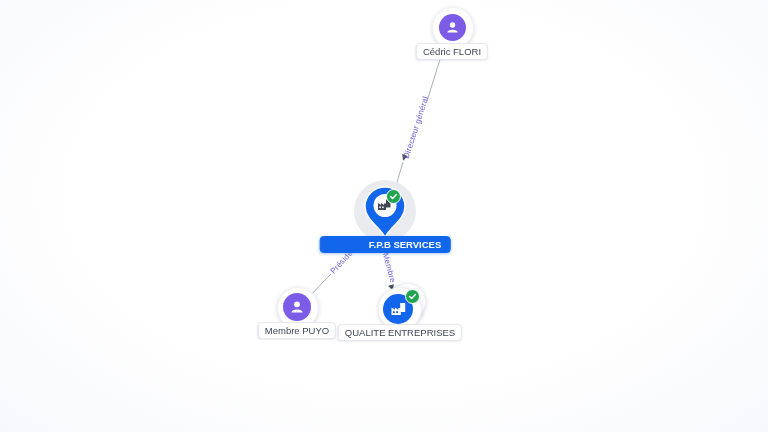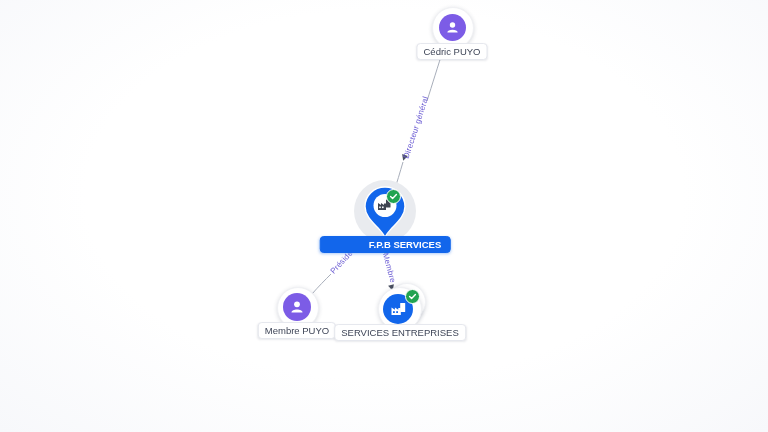--- a/index.html
+++ b/index.html
@@ -74,21 +74,21 @@
   <div class="edge-label" style="left:374px;top:263px;width:30px;text-align:center;transform:rotate(75deg);">Membre</div>
 
   <div class="node">
     <div class="circle-white" style="left:432px;top:7px;width:40px;height:40px;"></div>
     <div class="circle-inner" style="left:438.5px;top:13.5px;width:27px;height:27px;background:#7c5ce6;">
       <svg width="15" height="15" viewBox="0 0 15 15">
         <circle cx="7.5" cy="5" r="2.7" fill="#ffffff"></circle>
         <path d="M2.3,12.6 C2.3,8.9 12.7,8.9 12.7,12.6 Z" fill="#ffffff"></path>
       </svg>
     </div>
-    <div class="node-label" style="left:452px;top:43px;">Cédric PUYO</div>
+    <div class="node-label" style="left:452px;top:43px;">Cédric FLORI</div>
   </div>
 
   <div class="node">
     <div class="halo" style="left:354px;top:180px;width:62px;height:62px;"></div>
     <div class="pin" style="left:364px;top:186px;">
       <svg width="42" height="52" viewBox="0 0 42 52">
         <path d="M21 1 C32 1 41 9.5 41 20.5 C41 29.8 33.2 36.3 26.7 43.4 C24.2 46.2 22.3 48.7 21 51 C19.7 48.7 17.8 46.2 15.3 43.4 C8.8 36.3 1 29.8 1 20.5 C1 9.5 10 1 21 1 Z" fill="#1266eb" stroke="#ffffff" stroke-width="1.4"></path>
         <circle cx="21" cy="19.5" r="11.5" fill="#ffffff"></circle>
         <g fill="#3f4551">
           <rect x="22" y="13.5" width="4.5" height="8" rx="0.5"></rect>
@@ -128,16 +128,16 @@
           <rect x="3" y="9.2" width="1.8" height="1.8" fill="#1266eb"></rect>
           <rect x="6.2" y="9.2" width="1.8" height="1.8" fill="#1266eb"></rect>
         </g>
       </svg>
     </div>
     <div class="badge" style="left:404.5px;top:288.5px;">
       <svg width="9" height="9" viewBox="0 0 9 9">
         <path d="M1.6,4.6 L3.6,6.6 L7.4,2.6" fill="none" stroke="#ffffff" stroke-width="1.4" stroke-linecap="round" stroke-linejoin="round"></path>
       </svg>
     </div>
-    <div class="node-label" style="left:400px;top:324px;">SERVICES ENTREPRISES</div>
+    <div class="node-label" style="left:400px;top:324px;">QUALITE ENTREPRISES</div>
   </div>
 
 </div>
 
 </body></html>

